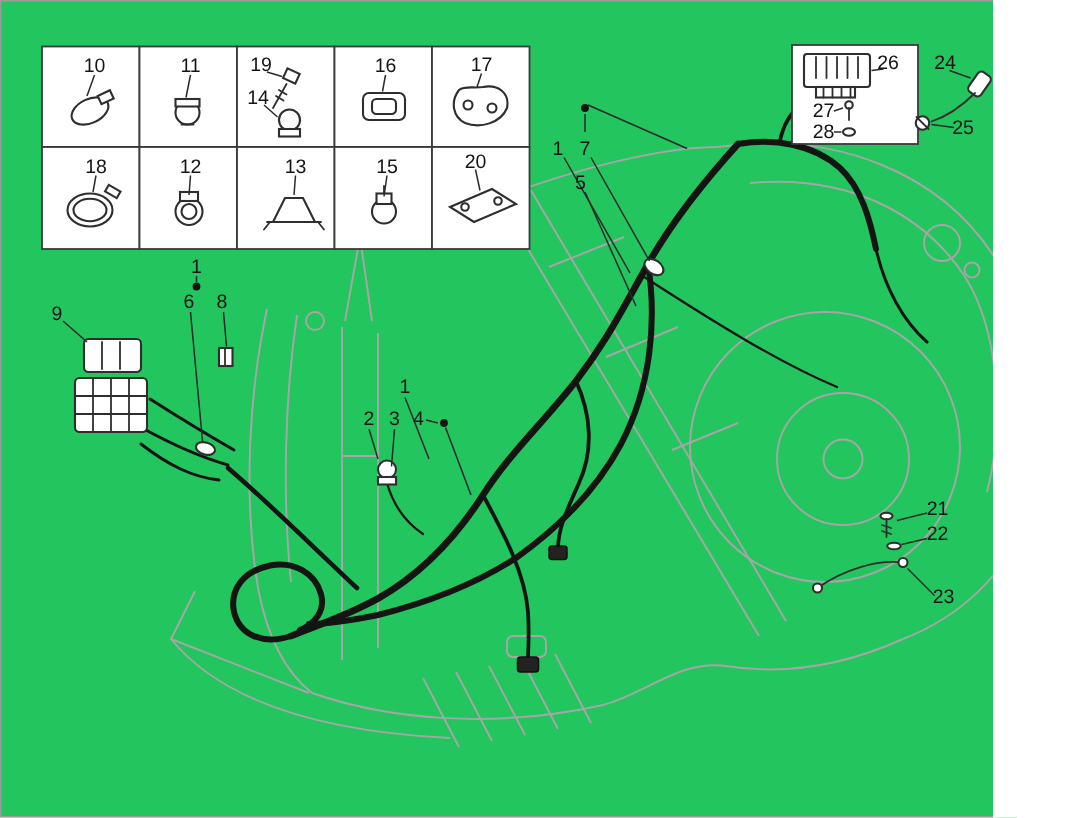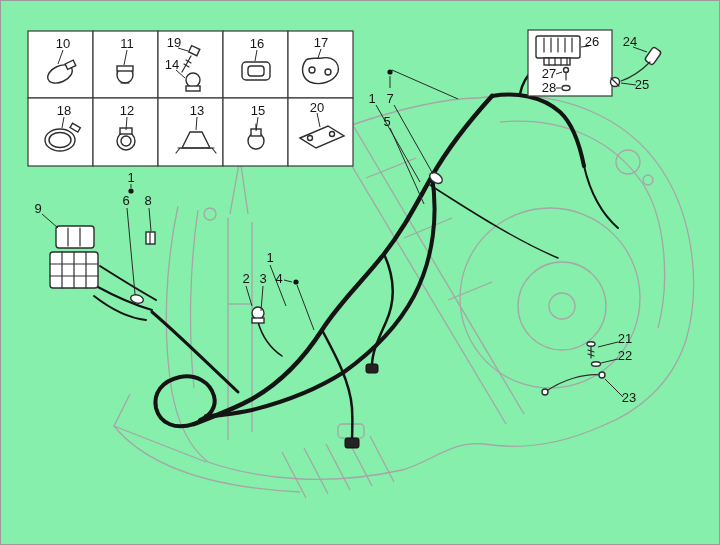--- a/index.html
+++ b/index.html
@@ -1,16 +1,16 @@
 <!DOCTYPE html>
 <html style="--harness: #141414; --frame: #a6a6a6; --ink: #151515;"><head>
 <meta charset="utf-8">
 <style>
   html,body{margin:0;padding:0;background:#ffffff;}
-  .stage{position:relative;width:720px;height:545px;background:#86efac;overflow:hidden;}
+  .stage{position:relative;width:662px;height:545px;background:#22c55e;overflow:hidden;}
   svg{display:block;}
   text{font-family:"Liberation Sans",sans-serif;font-size:13px;fill:var(--ink,#151515);}
   .box{fill:#ffffff;stroke:#3a3a3a;stroke-width:1.2;}
   .border{fill:none;stroke:#9a9a9a;stroke-width:1;}
   .frame *{fill:none;stroke:var(--frame,#a6a6a6);stroke-width:1.3;}
   .harness path{fill:none;stroke:var(--harness,#141414);stroke-linecap:round;stroke-linejoin:round;}
   .part{fill:#ffffff;stroke:#2e2e2e;stroke-width:1.4;}
   .partline{fill:none;stroke:#2e2e2e;stroke-width:1.2;stroke-linecap:round;}
   .leader line, line.leader{stroke:#2a2a2a;stroke-width:1;}
   .dot{fill:#141414;stroke:none;}

